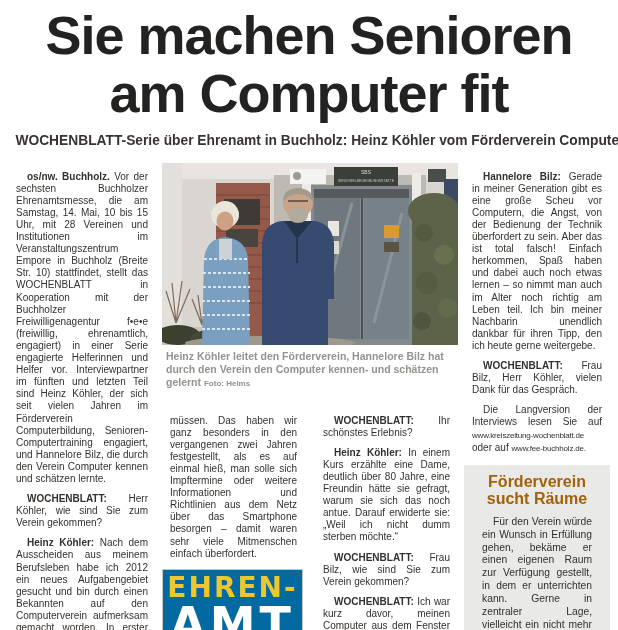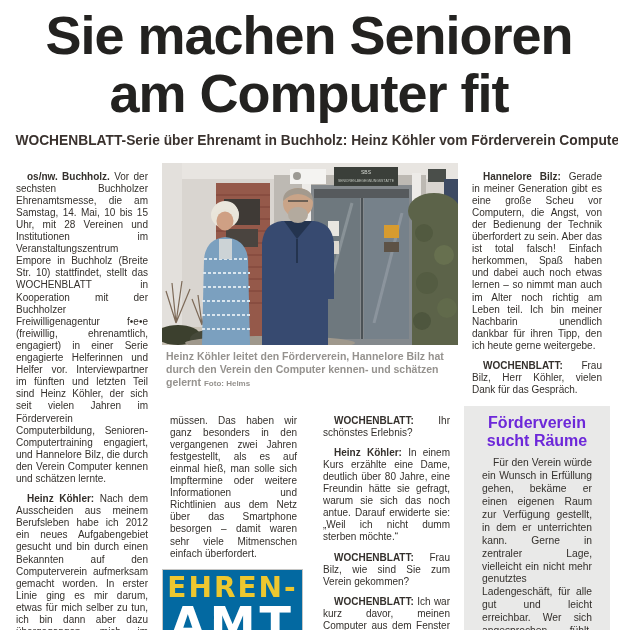--- a/index.html
+++ b/index.html
@@ -38,36 +38,37 @@
     background:#0369a1;border:1px solid #c6c6c4;text-align:center;
     font-family:"DejaVu Sans",sans-serif;padding-top:2px;
   }
   .badge .b1{color:#edc72f;font-weight:bold;font-size:28px;line-height:32px;letter-spacing:2px;}
   .badge .b2{color:#ffffff;font-weight:bold;font-size:46px;line-height:40px;letter-spacing:4px;}
   .badge .b3{color:#edc72f;font-weight:bold;font-style:italic;font-size:20px;line-height:30px;}
   .graybox{
     margin-top:10px;background:#e9e9e8;box-sizing:border-box;width:146px;
     padding:8px 10px 8px 10px;
   }
-  .gtitle{text-align:center;font-weight:bold;font-size:16px;line-height:17.5px;color:#6d28d9;margin-bottom:6px;}
+  .gtitle{text-align:center;font-weight:bold;font-size:16px;line-height:17.5px;color:#a16207;margin-bottom:6px;}
   .gbody .para{font-size:10.3px;line-height:12.9px;}
 </style>
 </head>
 <body>
 
 <div class="page">
 
   <h1 class="headline"><span>Sie machen Senioren</span><br><span>am Computer fit</span></h1>
 
   <div class="subhead">WOCHENBLATT-Serie über Ehrenamt in Buchholz: Heinz Köhler vom Förderverein Computerbildung</div>
 
   <div class="content">
 
     <div class="col1">
         <p class="para"><b>os/nw. Buchholz.</b> Vor der sechsten Buchholzer Ehrenamtsmesse, die am Samstag, 14. Mai, 10 bis 15 Uhr, mit 28 Vereinen und Institutionen im Veranstaltungszentrum Empore in Buchholz (Breite Str. 10) stattfindet, stellt das WOCHENBLATT in Kooperation mit der Buchholzer Freiwilligenagentur f•e•e (freiwillig, ehrenamtlich, engagiert) in einer Serie engagierte Helferinnen und Helfer vor. Interviewpartner im fünften und letzten Teil sind Heinz Köhler, der sich seit vielen Jahren im Förderverein Computerbildung, Senioren-Computertraining engagiert, und Hannelore Bilz, die durch den Verein Computer kennen und schätzen lernte.</p>
+        <p class="para"><b>WOCHENBLATT:</b> Herr Köhler, wie sind Sie zum Verein gekommen?</p>
         <p class="para"><b>Heinz Köhler:</b> Nach dem Ausscheiden aus meinem Berufsleben habe ich 2012 ein neues Aufgabengebiet gesucht und bin durch einen Bekannten auf den Computerverein aufmerksam gemacht worden. In erster Linie ging es mir darum, etwas für mich selber zu tun, ich bin dann aber dazu übergegangen, mich im Verein zu engagieren.</p>
         <p class="para"><b>WOCHENBLATT:</b> Was leistet der Verein?</p>
         <p class="para"><b>Heinz Köhler:</b> Er holt die Menschen ab, die sich heute mit dieser Technologie auseinandersetzen</p>
       </div>
 
     <div class="mid">
       <div class="photo">
         <svg width="296" height="182" viewBox="0 0 296 182" xmlns="http://www.w3.org/2000/svg">
 
           <rect x="0" y="0" width="296" height="182" fill="#d9d5d0"></rect>
@@ -184,20 +185,21 @@
             <p class="para"><b>WOCHENBLATT:</b> Frau Bilz, wie sind Sie zum Verein gekommen?</p>
             <p class="para"><b>WOCHENBLATT:</b> Ich war kurz davor, meinen Computer aus dem Fenster zu werfen – nichts funktionierte so, wie es sollte. Eine Nachbarin, seit vielen Jahren Vereinsmitglied, hat mich auf den Verein aufmerksam gemacht. Meine Mitgliedschaft war die klügste Entscheidung, die ich treffen konnte.</p>
           </div>
       </div>
     </div>
 
     <div class="col4">
       <div>
           <p class="para"><b>Hannelore Bilz:</b> Gerade in meiner Generation gibt es eine große Scheu vor Computern, die Angst, von der Bedienung der Technik überfordert zu sein. Aber das ist total falsch! Einfach herkommen, Spaß haben und dabei auch noch etwas lernen – so nimmt man auch im Alter noch richtig am Leben teil. Ich bin meiner Nachbarin unendlich dankbar für ihren Tipp, den ich heute gerne weitergebe.</p>
           <p class="para"><b>WOCHENBLATT:</b> Frau Bilz, Herr Köhler, vielen Dank für das Gespräch.</p>
+          <p class="para">Die Langversion der Interviews lesen Sie auf <span class="urltxt">www.kreiszeitung-wochenblatt.de</span> oder auf <span class="urltxt">www.fee-buchholz.de.</span></p>
         </div>
       <div class="graybox">
         <div class="gtitle"><span>Förderverein</span><br><span>sucht Räume</span></div>
         <div class="gbody">
             <p class="para">Für den Verein würde ein Wunsch in Erfüllung gehen, bekäme er einen eigenen Raum zur Verfügung gestellt, in dem er unterrichten kann. Gerne in zentraler Lage, vielleicht ein nicht mehr genutztes Ladengeschäft, für alle gut und leicht erreichbar. Wer sich angesprochen fühlt, wendet sich zur ersten Kontaktaufnahme an die Freiwilligenagentur f-e-e unter Telefon 0176-54639639 oder per E-Mail an </p>
           </div>
       </div>
     </div>
 
   </div>

